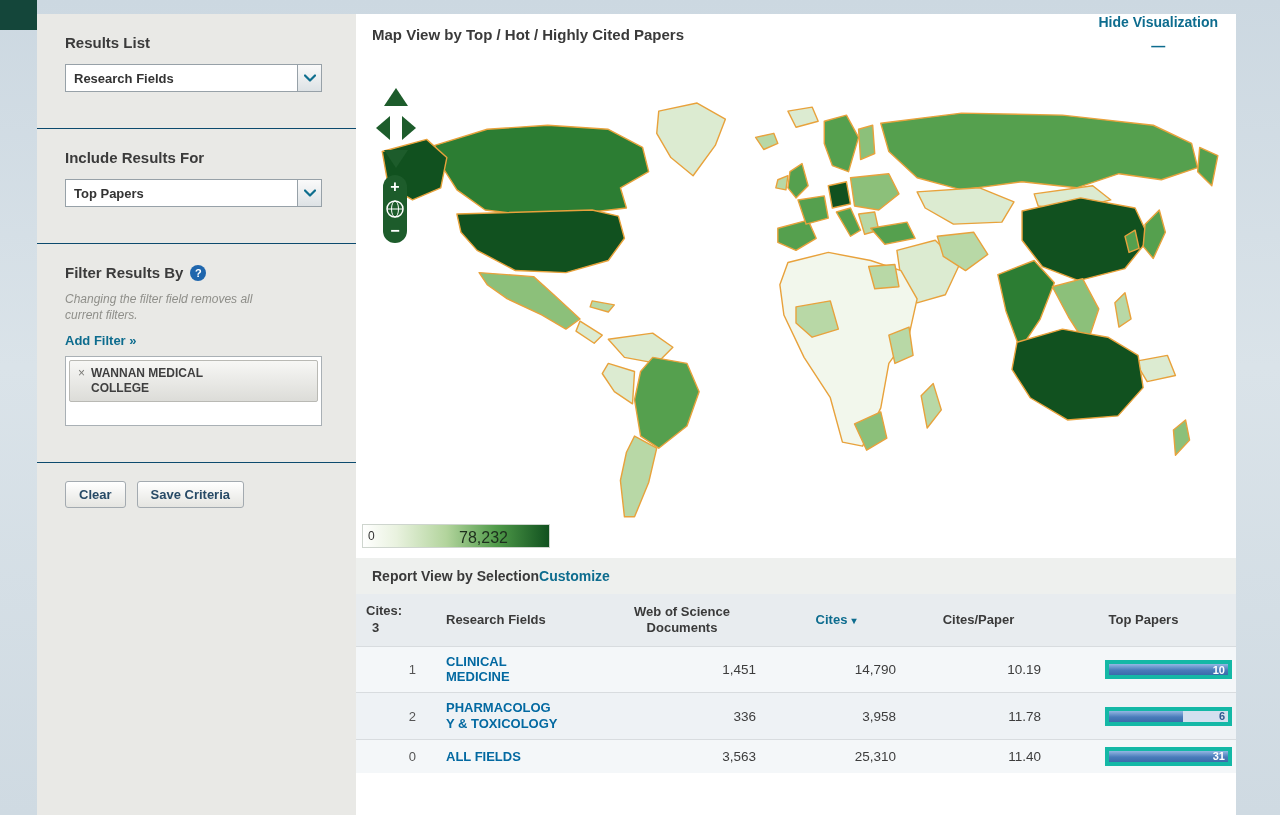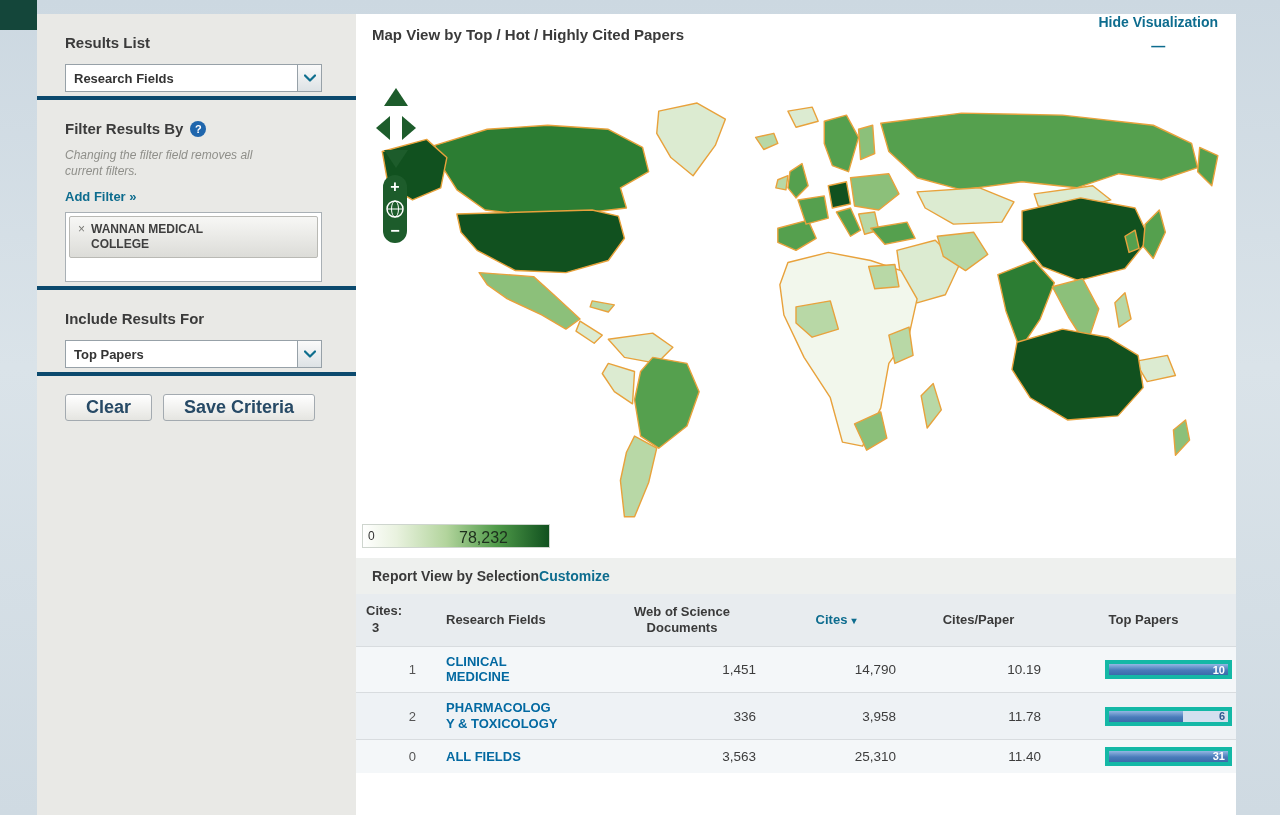--- a/index.html
+++ b/index.html
@@ -3,39 +3,39 @@
 <meta charset="utf-8">
 <style>
   html,body{margin:0;padding:0;}
   body{font-family:"Liberation Sans",sans-serif;}
   .page{position:relative;width:1280px;height:815px;overflow:hidden;
         background:linear-gradient(180deg,#ccd8e1 0%,#dae3e9 45%,#cfdae2 100%);}
   .corner{position:absolute;left:0;top:0;width:37px;height:30px;background:#14463a;}
 
   
   .sidebar{position:absolute;left:37px;top:14px;width:319px;height:801px;background:#e9e9e6;box-sizing:border-box;}
-  .side-section{padding:20px 34px 4px 28px;border-bottom:4px solid #0c4a6e;}
+  .side-section{padding:20px 34px 36px 28px;border-bottom:1px solid #0c4a6e;}
   .side-section.last{border-bottom:none;}
   .side-h{margin:0;font-size:15px;font-weight:bold;color:#3b3b3b;display:flex;align-items:center;gap:7px;}
   .help-icon{display:inline-flex;width:16px;height:16px;border-radius:50%;background:#1f66ad;color:#fff;
              font-size:11px;font-weight:bold;align-items:center;justify-content:center;font-style:normal;}
   .select{margin-top:13px;height:26px;background:#fff;border:1px solid #97a1a8;display:flex;align-items:stretch;}
   .select-value{flex:1;display:flex;align-items:center;padding:0 8px;font-size:13px;font-weight:bold;color:#333;}
   .select-btn{width:23px;border-left:1px solid #97a1a8;background:linear-gradient(#fafafa,#dde2e5);
               display:flex;align-items:center;justify-content:center;}
   .note{margin:10px 0 0;font-size:12px;font-style:italic;color:#8f8f8a;line-height:1.35;}
   .add-filter{display:inline-block;margin-top:10px;font-size:13px;font-weight:bold;color:#0d6c8e;text-decoration:none;}
   .filter-box{margin-top:7px;background:#fff;border:1px solid #a9b0b5;height:62px;padding:3px;box-sizing:content-box;}
   .chip{display:flex;align-items:flex-start;background:linear-gradient(#f7f7f5,#dcdcd8);
         border:1px solid #b9b9b4;border-radius:2px;padding:5px 6px;}
   .chip-x{color:#7a7a76;font-size:12px;line-height:1.2;margin:0 6px 0 2px;cursor:pointer;}
   .chip-label{font-size:12px;font-weight:bold;color:#3f3f3f;width:140px;line-height:1.25;}
   .btn-row{display:flex;gap:11px;padding:18px 34px 18px 28px;}
-  .btn{height:27px;padding:0 20px;background:linear-gradient(#ffffff,#e5e5e1);border:1px solid #a3aab0;
-       border-radius:3px;font-size:18px;font-weight:bold;color:#274a66;font-family:inherit;cursor:pointer;}
+  .btn{height:27px;padding:0 13px;background:linear-gradient(#ffffff,#e5e5e1);border:1px solid #a3aab0;
+       border-radius:3px;font-size:13px;font-weight:bold;color:#274a66;font-family:inherit;cursor:pointer;}
 
   
   .main{position:absolute;left:356px;top:14px;width:880px;height:801px;background:#fff;}
   .main-header{height:62px;display:flex;justify-content:space-between;padding:0 18px 0 16px;}
   .main-title{font-size:15px;font-weight:bold;color:#3a3a3a;}
   .teal-link{font-size:14px;font-weight:bold;color:#0d6c8e;text-decoration:none;display:flex;align-items:center;gap:8px;flex-direction:column;}
   .dash-icon{font-weight:bold;}
 
   .map-wrap{position:relative;height:482px;}
   .world-svg{position:absolute;left:0;top:0;width:100%;height:100%;}
@@ -88,46 +88,46 @@
         <span class="select-value">Research Fields</span>
         <span class="select-btn">
           <svg width="12" height="8" viewBox="0 0 12 8">
               <polyline points="1,1.5 6,6.5 11,1.5" fill="none" stroke="#0e6e8e" stroke-width="2.2" stroke-linecap="round" stroke-linejoin="round"></polyline>
             </svg>
         </span>
       </div>
     </section>
 
     <section class="side-section">
+      <h3 class="side-h">Include Results For</h3>
+      <div class="select">
+        <span class="select-value">Top Papers</span>
+        <span class="select-btn">
+          <svg width="12" height="8" viewBox="0 0 12 8">
+              <polyline points="1,1.5 6,6.5 11,1.5" fill="none" stroke="#0e6e8e" stroke-width="2.2" stroke-linecap="round" stroke-linejoin="round"></polyline>
+            </svg>
+        </span>
+      </div>
+    </section>
+
+    <section class="side-section">
       <h3 class="side-h">
         <span>Filter Results By</span>
         <span class="help-icon">?</span>
       </h3>
       <p class="note">
         <span>Changing the filter field removes all</span><br>
         <span>current filters.</span>
       </p>
       <a href="#" class="add-filter">Add Filter »</a>
       <div class="filter-box">
         <div class="chip">
           <span class="chip-x">×</span>
           <span class="chip-label">WANNAN MEDICAL COLLEGE</span>
         </div>
-      </div>
-    </section>
-
-    <section class="side-section">
-      <h3 class="side-h">Include Results For</h3>
-      <div class="select">
-        <span class="select-value">Top Papers</span>
-        <span class="select-btn">
-          <svg width="12" height="8" viewBox="0 0 12 8">
-              <polyline points="1,1.5 6,6.5 11,1.5" fill="none" stroke="#0e6e8e" stroke-width="2.2" stroke-linecap="round" stroke-linejoin="round"></polyline>
-            </svg>
-        </span>
       </div>
     </section>
 
     <div class="btn-row side-section last">
       <button class="btn">Clear</button>
       <button class="btn">Save Criteria</button>
     </div>
   </aside>
 
   <main class="main">

